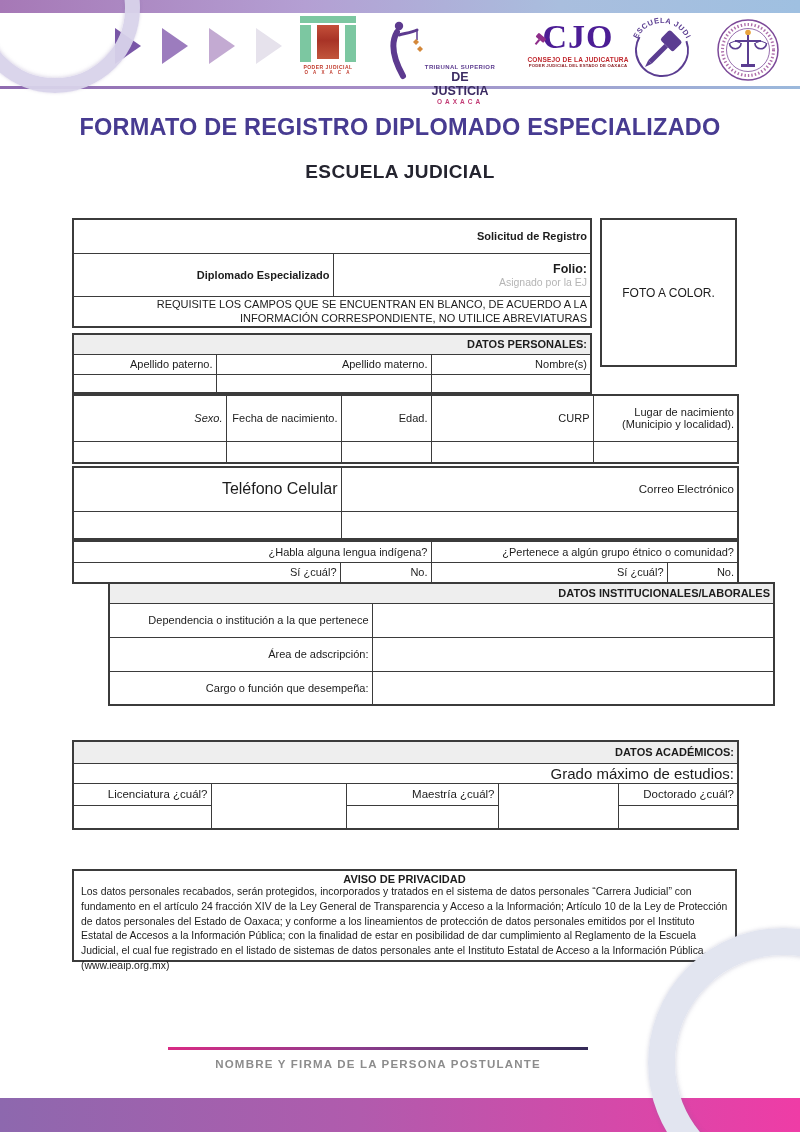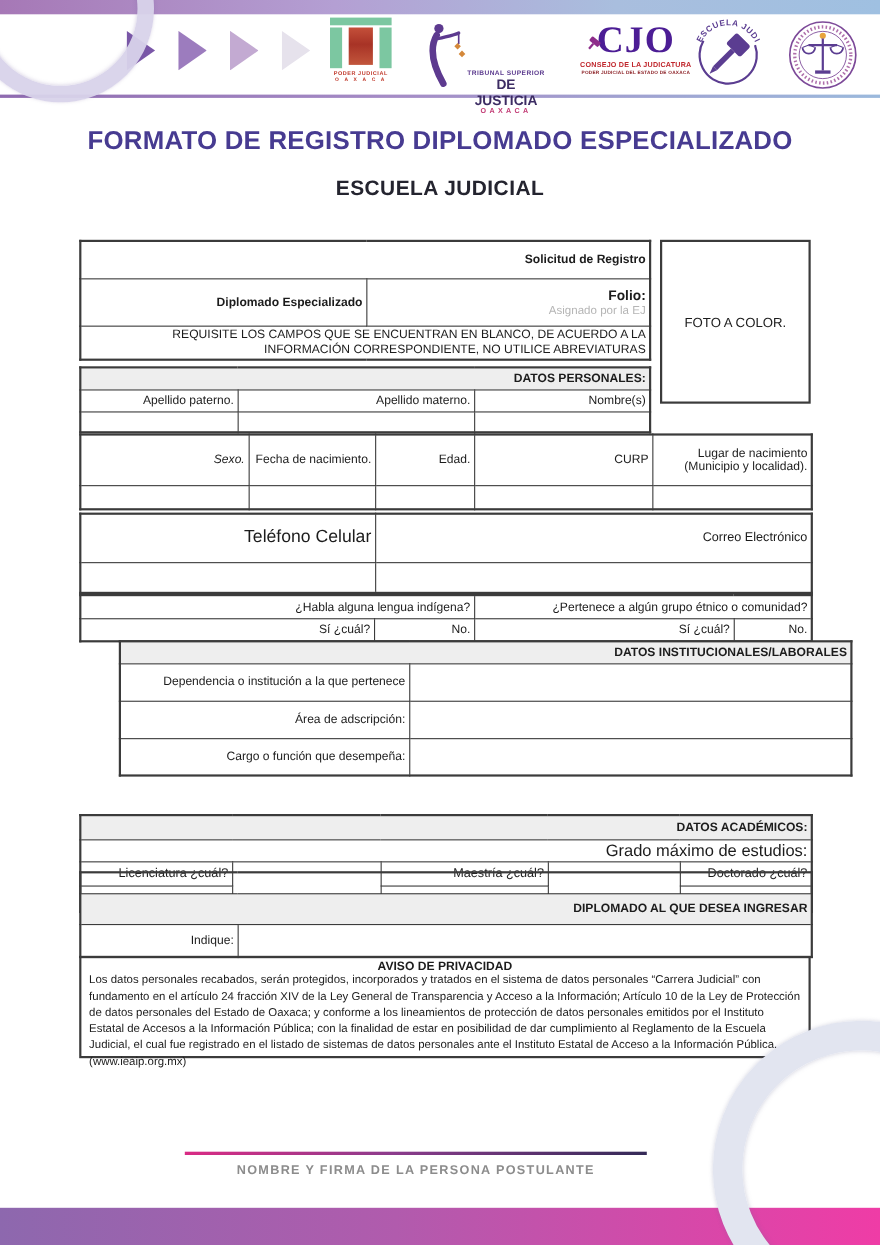--- a/index.html
+++ b/index.html
@@ -339,38 +339,20 @@
       <td style="font-size:11.5px;">Doctorado ¿cuál?</td>
     </tr>
     <tr>
       <td style="height:24px;"></td>
       <td></td>
       <td></td>
     </tr>
   </tbody>
     </table>
 
-  <table class="blk" style="top:792px; width:665px;">
-    <colgroup>
-        <col style="width:143px">
-        <col style="width:522px">
-      </colgroup>
-    <tbody>
-        <tr>
-      <td colspan="2" style="height:19px; border-bottom:none;"></td>
-    </tr>
-    <tr>
-      <td colspan="2" class="sec" style="height:28px; font-size:11px;">DIPLOMADO AL QUE DESEA INGRESAR</td>
-    </tr>
-    <tr>
-      <td style="height:30px;">Indique:</td>
-      <td></td>
-    </tr>
-  </tbody>
-    </table>
 
   <div class="aviso">
     <div class="aviso-title">AVISO DE PRIVACIDAD</div>
     <div class="aviso-body">Los datos personales recabados, serán protegidos, incorporados y tratados en el sistema de datos personales “Carrera Judicial” con fundamento en el artículo 24 fracción XIV de la Ley General de Transparencia y Acceso a la Información; Artículo 10 de la Ley de Protección de datos personales del Estado de Oaxaca; y conforme a los lineamientos de protección de datos personales emitidos por el Instituto Estatal de Accesos a la Información Pública; con la finalidad de estar en posibilidad de dar cumplimiento al Reglamento de la Escuela Judicial, el cual fue registrado en el listado de sistemas de datos personales ante el Instituto Estatal de Acceso a la Información Pública. (www.ieaip.org.mx)</div>
   </div>
 
   <div class="sig-line"></div>
   <div class="sig-label">NOMBRE Y FIRMA DE LA PERSONA POSTULANTE</div>
   <div class="bottom-bar"></div>
   <div class="ring-bottom"></div>

